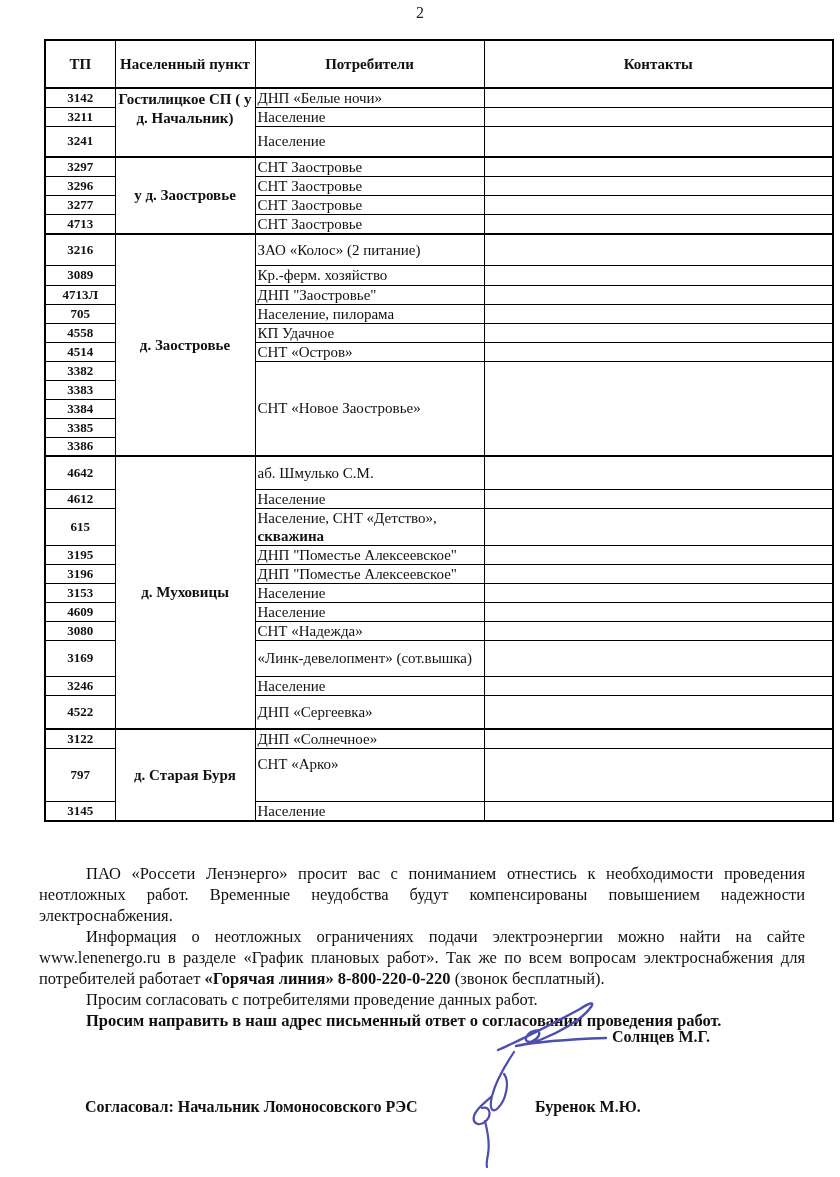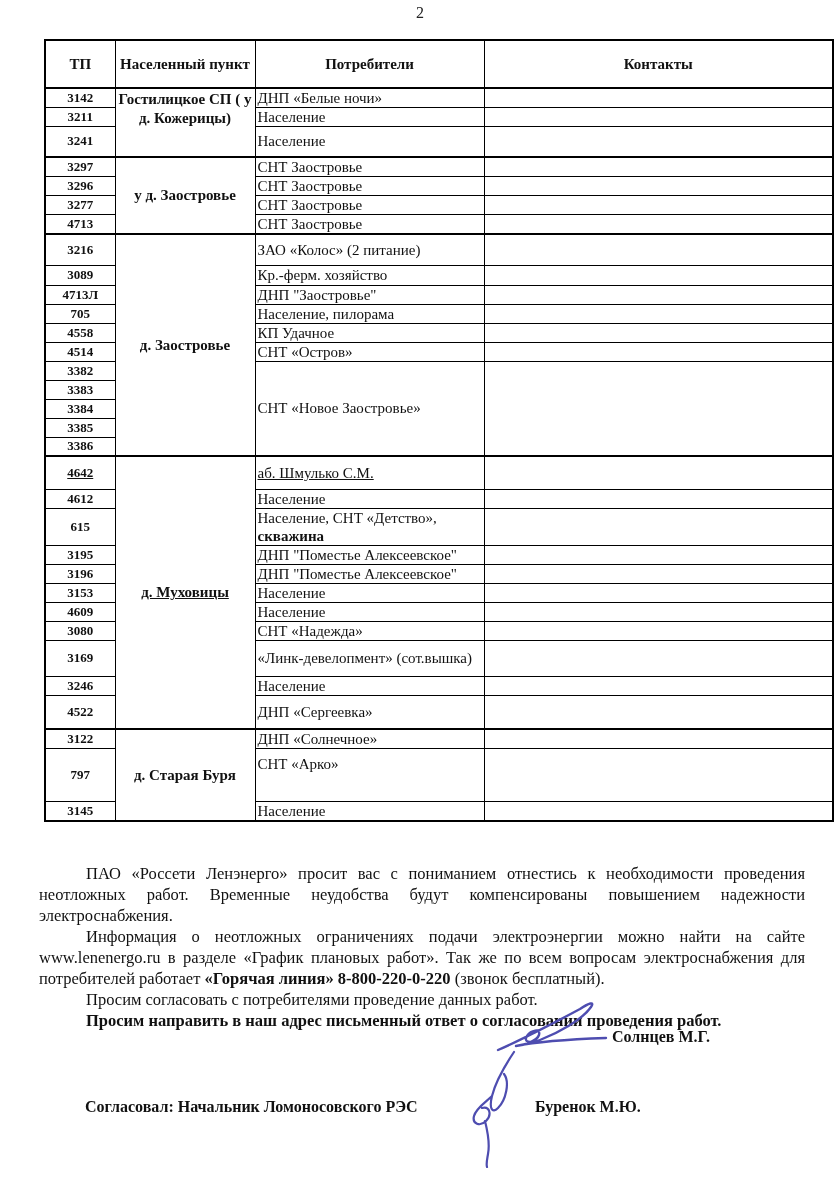--- a/index.html
+++ b/index.html
@@ -47,21 +47,21 @@
       <tr>
         <th>ТП</th>
         <th>Населенный пункт</th>
         <th>Потребители</th>
         <th>Контакты</th>
       </tr>
     </thead>
     <tbody id="tbody">
         <tr class="gs" style="height: 19px;">
           <td class="tp">3142</td>
-          <td class="settlement vtop" rowspan="3">Гостилицкое СП ( у д. Кожерицы)</td>
+          <td class="settlement vtop" rowspan="3">Гостилицкое СП ( у д. Начальник)</td>
           <td class="consumer" rowspan="1">ДНП «Белые ночи»</td>
           <td class="contact" rowspan="1"></td>
         </tr>
         <tr style="height: 19px;">
           <td class="tp">3211</td>
           <td class="consumer" rowspan="1">Население</td>
           <td class="contact" rowspan="1"></td>
         </tr>
         <tr style="height: 30px;">
           <td class="tp">3241</td>
@@ -130,21 +130,21 @@
         </tr>
         <tr style="height: 19px;">
           <td class="tp">3384</td>
         </tr>
         <tr style="height: 19px;">
           <td class="tp">3385</td>
         </tr>
         <tr style="height: 19px;">
           <td class="tp">3386</td>
         </tr>
-        <tr class="gs" style="height: 33px; text-decoration: underline;">
+        <tr class="gs" style="height: 33px;">
           <td class="tp">4642</td>
           <td class="settlement" rowspan="11">д. Муховицы</td>
           <td class="consumer" rowspan="1">аб. Шмулько С.М.</td>
           <td class="contact" rowspan="1"></td>
         </tr>
         <tr style="height: 19px;">
           <td class="tp">4612</td>
           <td class="consumer" rowspan="1">Население</td>
           <td class="contact" rowspan="1"></td>
         </tr>

